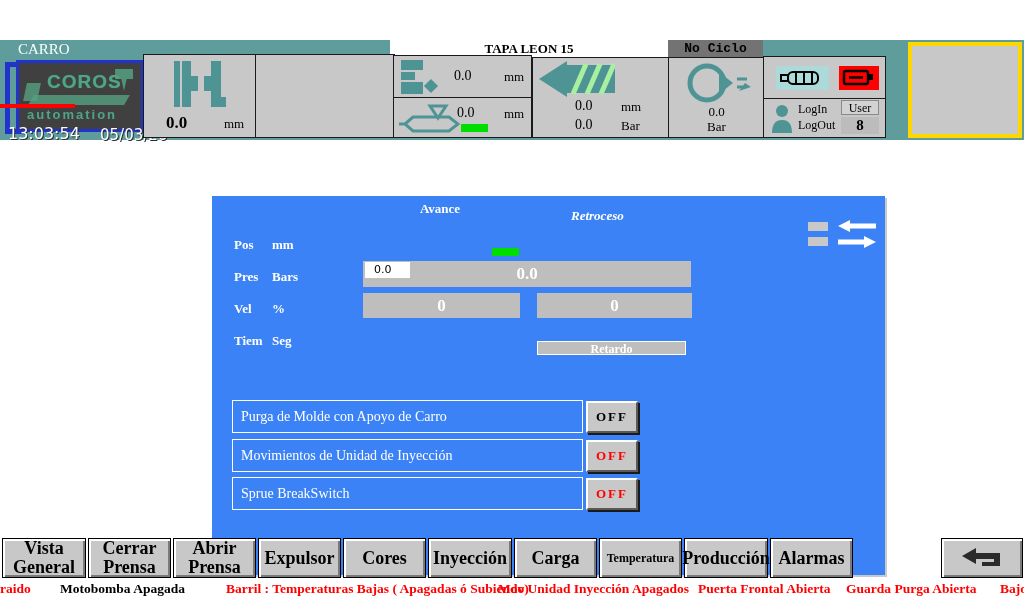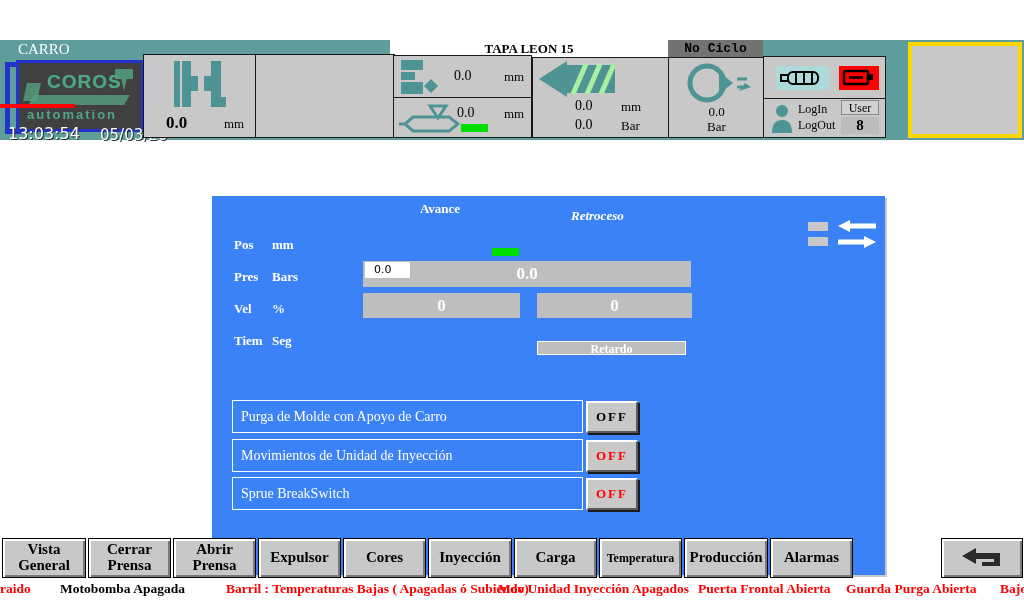--- a/index.html
+++ b/index.html
@@ -32,21 +32,21 @@
   .toggle-label{position:absolute;left:20px;width:351px;height:33px;border:1px solid #fff;color:#fff;
                 font-size:14px;display:flex;align-items:center;padding-left:8px;box-sizing:border-box;}
   .toggle-btn{position:absolute;left:374px;width:52px;height:32px;background:#C8C8C8;
               border-top:2px solid #fff;border-left:2px solid #fff;border-right:2px solid #5a5a5a;border-bottom:2px solid #5a5a5a;
               box-shadow:2px 2px 0 #1a1a1a;box-sizing:border-box;
               display:flex;align-items:center;justify-content:center;font-weight:bold;font-size:13px;letter-spacing:2px;cursor:pointer;}
   
   .nav-btn{position:absolute;top:538px;height:40px;background:#C8C8C8;border:1px solid #000;
            box-shadow:inset 2px 2px 0 #ffffff,inset -2px -2px 0 #7a7a7a;box-sizing:border-box;
            display:flex;align-items:center;justify-content:center;text-align:center;
-           font-weight:bold;font-size:15px;line-height:1.05;white-space:pre-line;cursor:pointer;}
+           font-weight:bold;font-size:18px;line-height:1.05;white-space:pre-line;cursor:pointer;}
   
   #status-bar{position:absolute;left:0;top:579px;width:1024px;height:21px;overflow:hidden;background:#fff;}
   .st{position:absolute;top:2px;font-weight:bold;font-size:13.5px;white-space:nowrap;}
 </style>
 </head>
 <body>
 
 <div id="screen">
 
   <div id="header">

